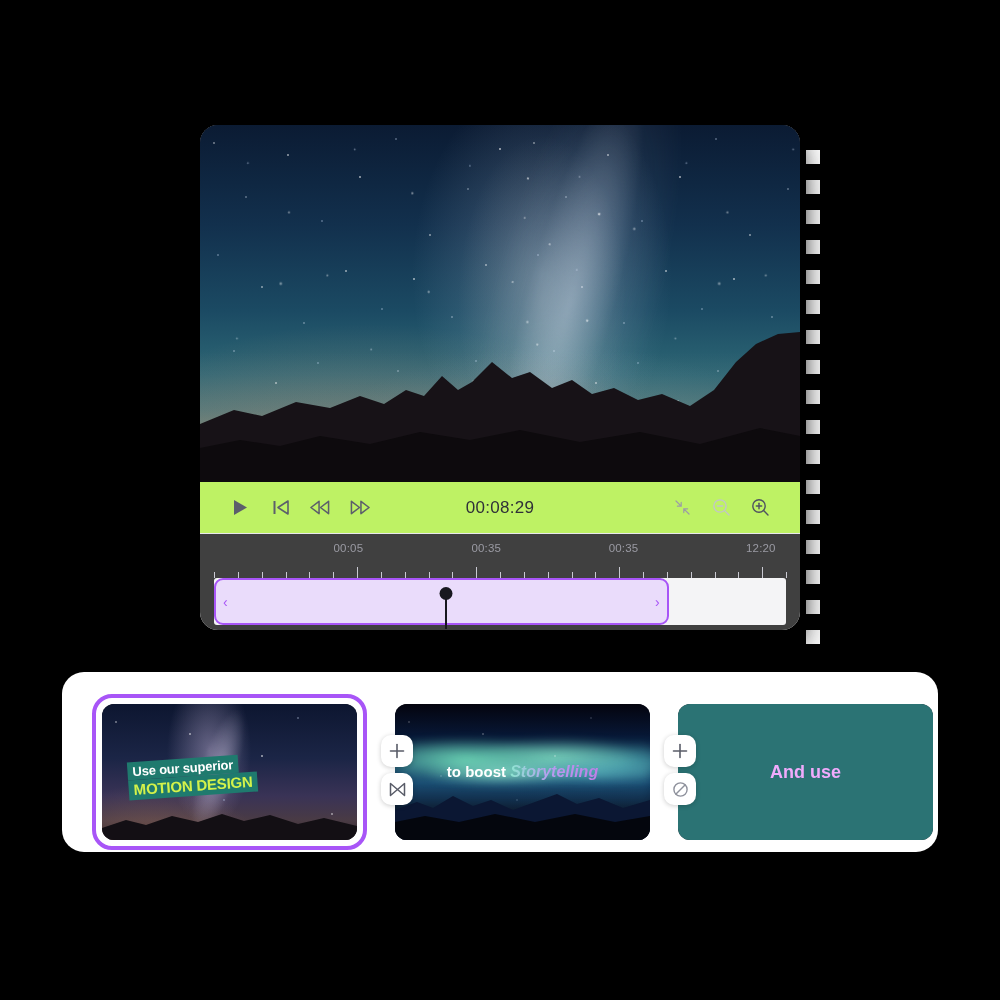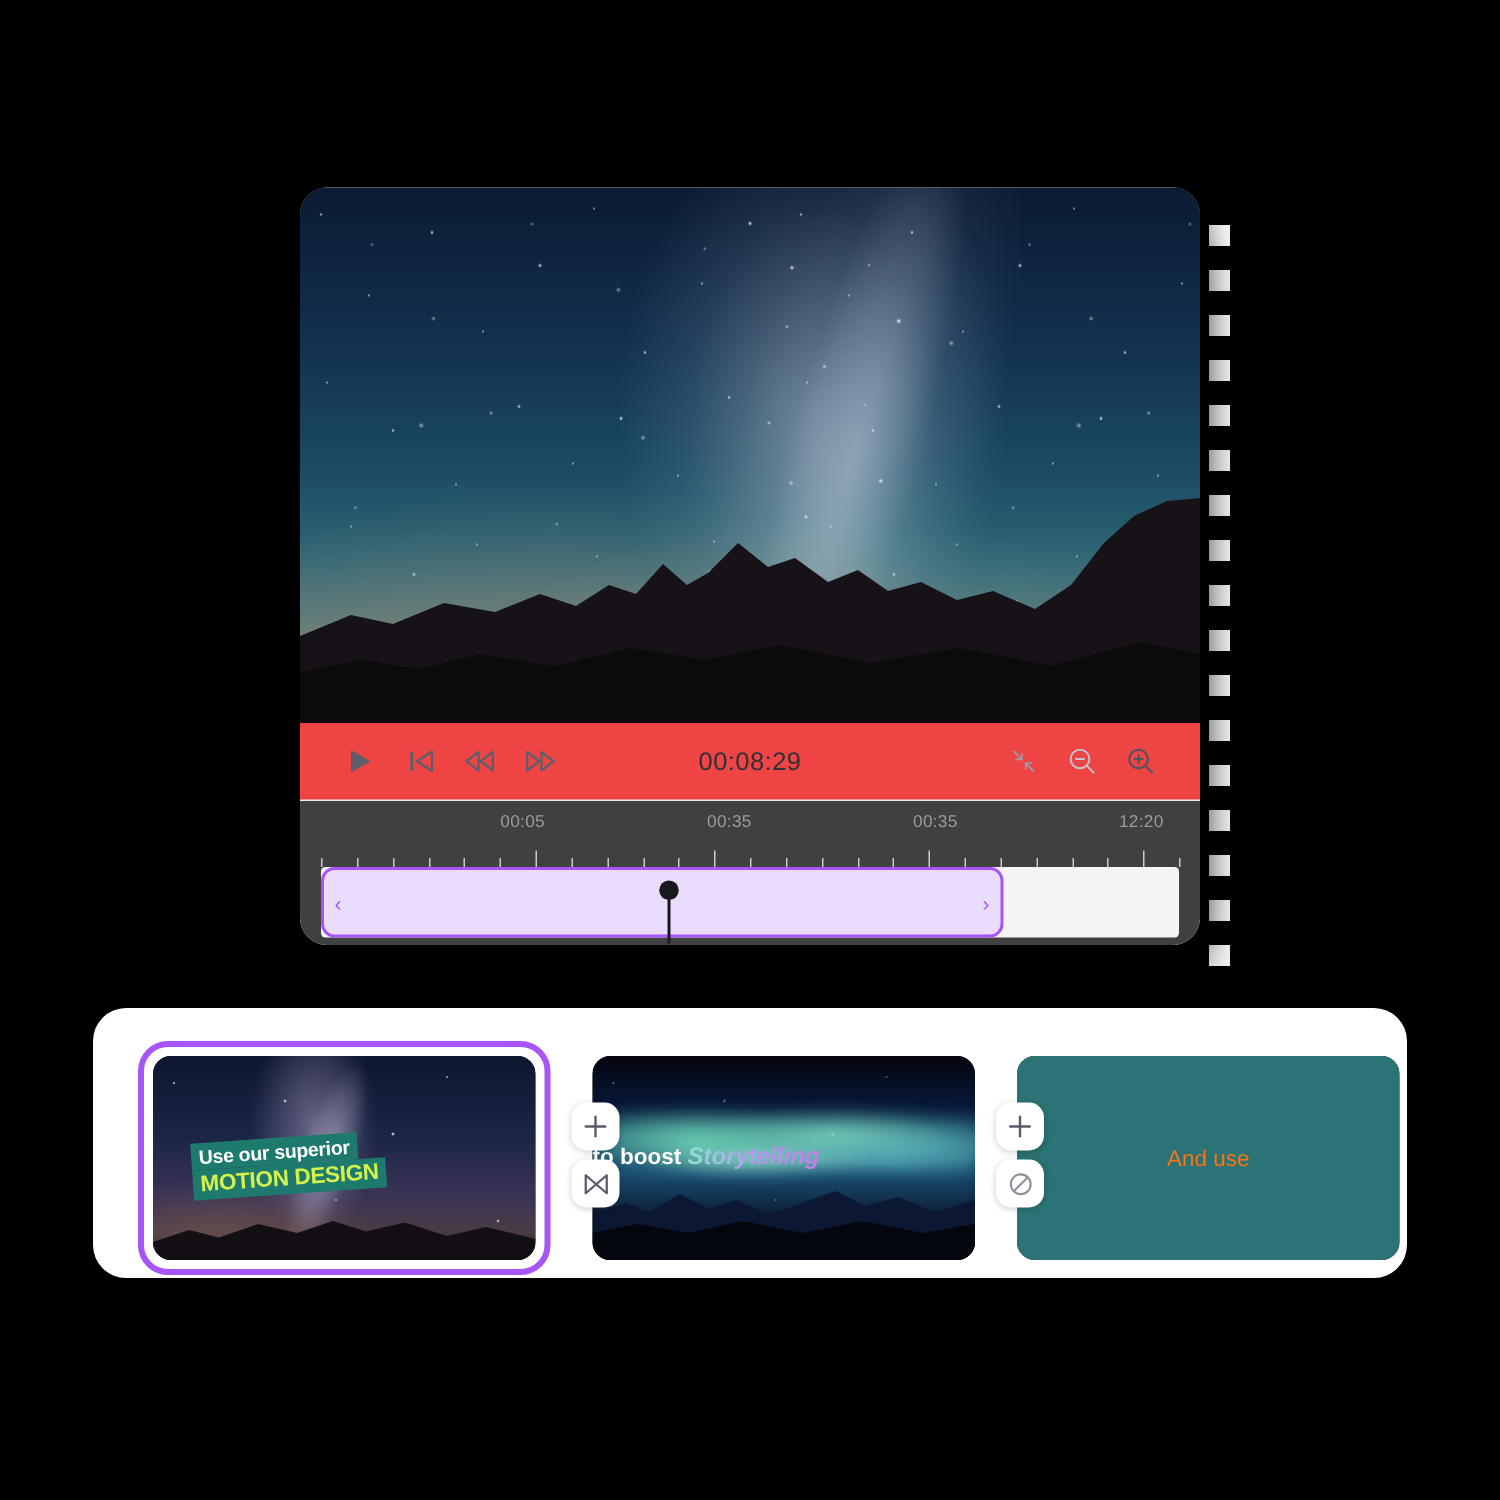--- a/index.html
+++ b/index.html
@@ -121,21 +121,21 @@
   }
   .ridge { position: absolute; left:0; right:0; bottom:0; height: 150px; }
   .ridge svg { display:block; width:100%; height:100%; }
 
   
   .transport {
     position: relative;
     height: 52px;
     display: flex; align-items: center;
     padding: 0 30px;
-    background: #ef4444;
+    background: #bef264;
     border-bottom: 1px solid #e9e9ec;
   }
   .tleft { display:flex; align-items:center; gap: 20px; }
   .tctl { width: 20px; height: 20px; display:flex; align-items:center; justify-content:center; cursor:pointer; }
   .tctl svg { display:block; }
   .timecode {
     position:absolute; left:0; right:0; text-align:center;
     font-size: 17px; color: #2f3038; letter-spacing: .3px;
     pointer-events:none;
   }
@@ -266,35 +266,35 @@
   .aurora-glow {
     position:absolute; left:0; right:0; top: 30%; height: 92px;
     background: linear-gradient(to bottom, rgba(90,220,200,0.22), rgba(60,150,220,0.10) 60%, rgba(0,0,0,0) 100%);
     filter: blur(6px);
   }
   .mtn-aur { position:absolute; left:0; right:0; bottom:0; height: 58px; }
   .mtn-aur svg { display:block; width:100%; height:100%; }
   .cap2 {
     position:absolute; left: 0; right:0; top: 50%;
     transform: translateY(-50%);
-    white-space:nowrap;
+    text-align:center; white-space:nowrap;
   }
   .cap2 .w { color:#ffffff; font-size: 15px; font-weight: 700; }
   .cap2 .s {
     font-size: 16px; font-weight: 700; font-style: italic;
     background: linear-gradient(90deg, #8de6d0 0%, #b79bf0 45%, #c07fe8 100%);
     -webkit-background-clip: text; background-clip: text;
     -webkit-text-fill-color: transparent; color: transparent;
   }
 
   
   .art-teal { position:absolute; inset:0; background:#2b7374; }
   .cap3 {
     position:absolute; inset:0; display:flex; align-items:center; justify-content:center;
-    color:#f97316; font-size: 15px;
+    color:#f0abfc; font-size: 18px; font-weight: bold;
   }
 
   
   .btn-stack {
     position:absolute; z-index: 6;
     display:flex; flex-direction:column; gap: 6px;
     transform: translate(-50%, -50%);
   }
   .rbtn {
     width: 32px; height: 32px; border-radius: 10px;

